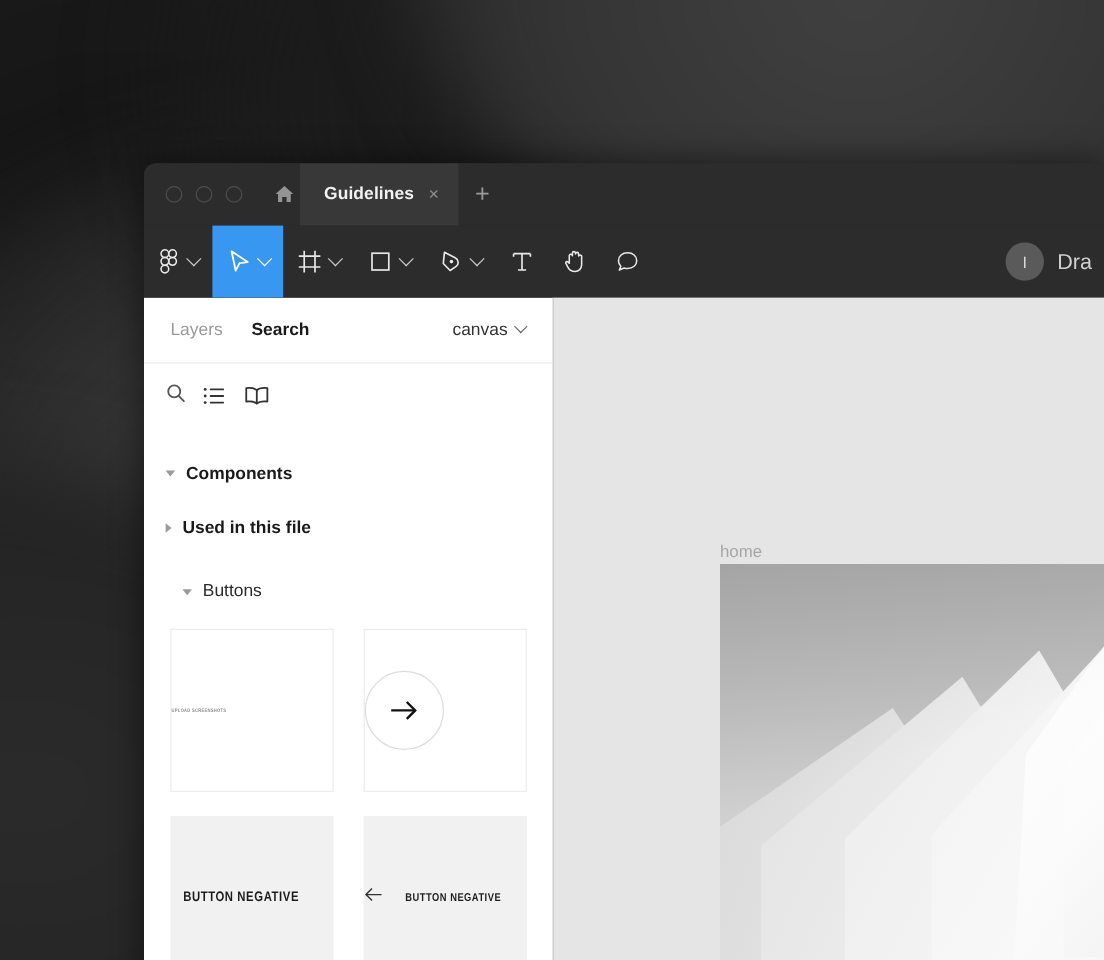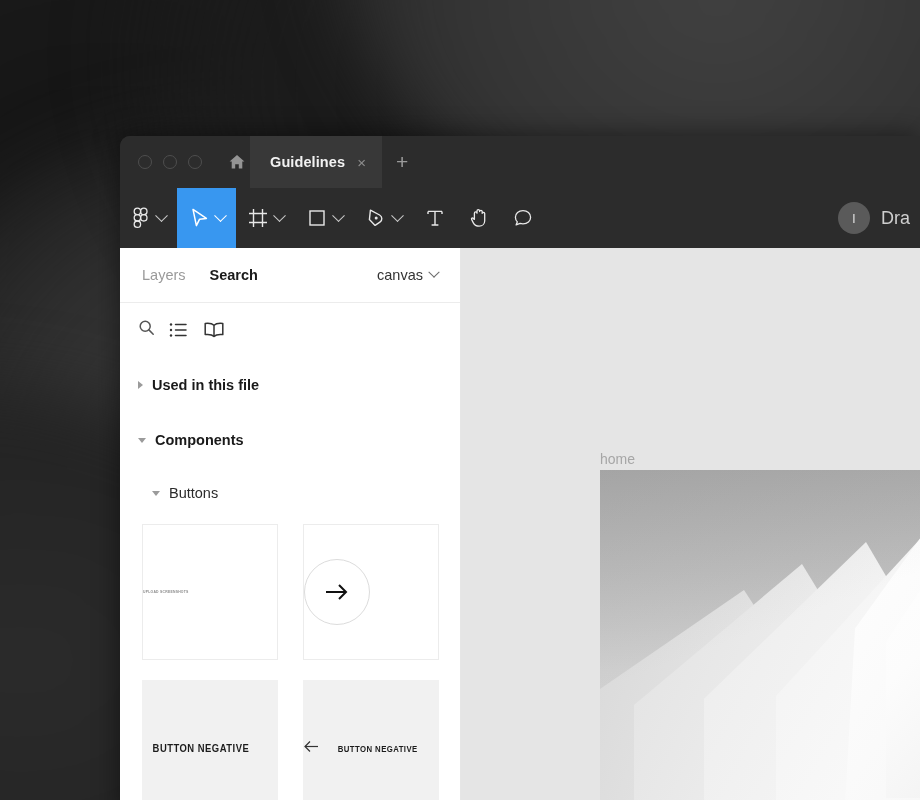--- a/index.html
+++ b/index.html
@@ -535,28 +535,28 @@
             </svg>
           </span>
           <span class="row-icon-btn">
             <svg width="22" height="18" viewBox="0 0 22 18" aria-hidden="true">
               <path d="M11 4.2 C9.2 2.4 6.0 2.0 2.2 2.4 v11.2 c3.8 -0.4 7.0 0 8.8 1.8 1.8 -1.8 5.0 -2.2 8.8 -1.8 V2.4 C16.0 2.0 12.8 2.4 11 4.2 Z" fill="none" stroke="#333" stroke-width="1.5" stroke-linejoin="round"></path>
               <line x1="11" y1="4.2" x2="11" y2="15.4" stroke="#333" stroke-width="1.5"></line>
             </svg>
           </span>
         </div>
 
+        <div id="components-section" class="section-row level1">
+          <span class="tri expanded"></span>
+          <span class="section-label">Components</span>
+        </div>
+
         <div id="used-section" class="section-row level1">
           <span class="tri collapsed"></span>
           <span class="section-label">Used in this file</span>
-        </div>
-
-        <div id="components-section" class="section-row level1">
-          <span class="tri expanded"></span>
-          <span class="section-label">Components</span>
         </div>
 
         <div id="buttons-section" class="section-row level2">
           <span class="tri expanded"></span>
           <span class="section-label sub">Buttons</span>
         </div>
 
         <div id="assets-grid">
 
           <div class="asset-tile outlined">

